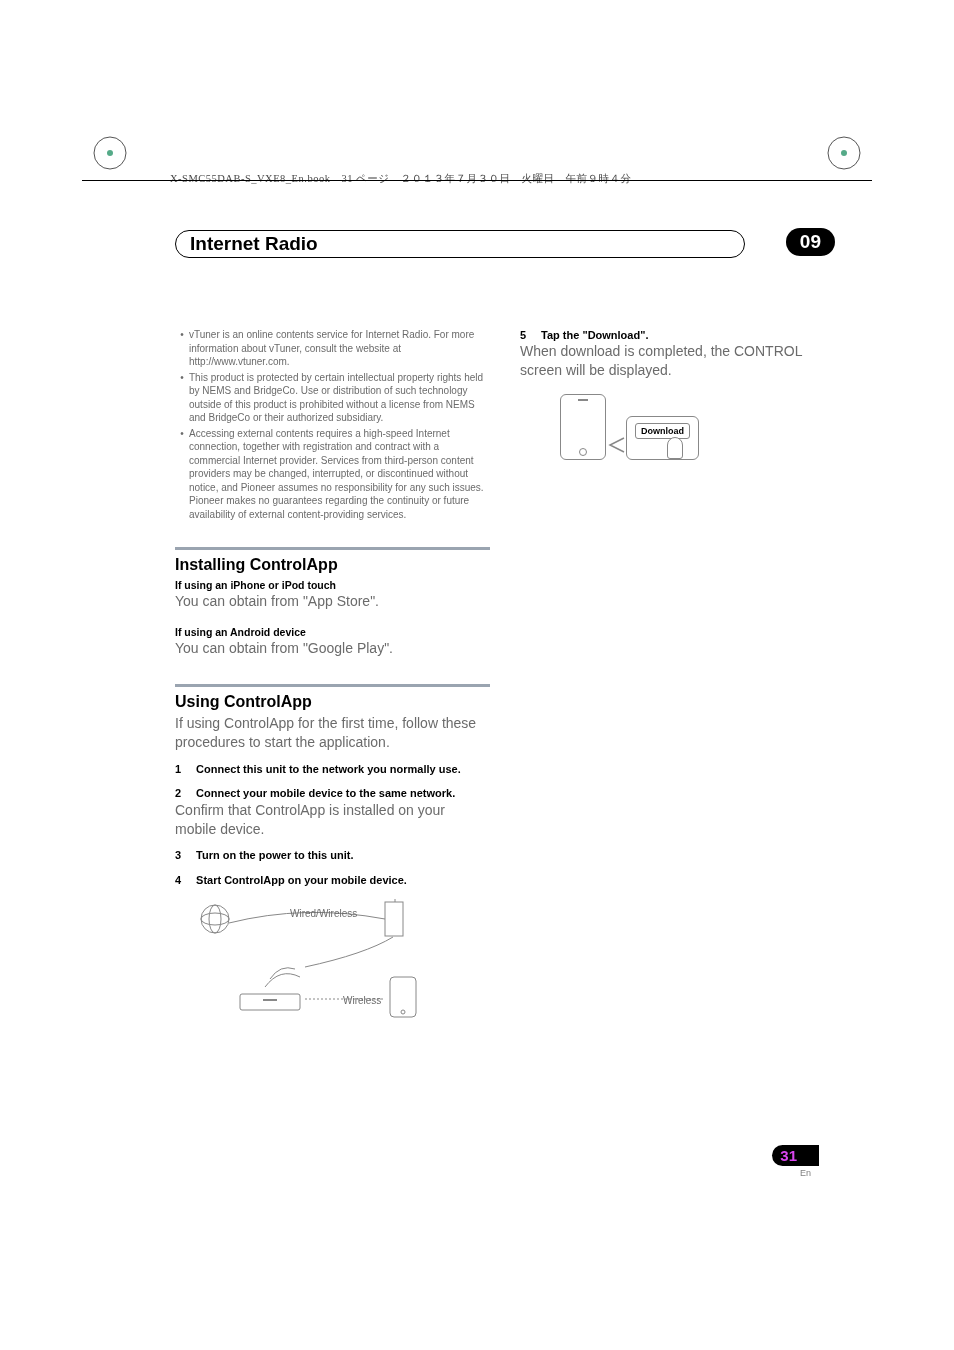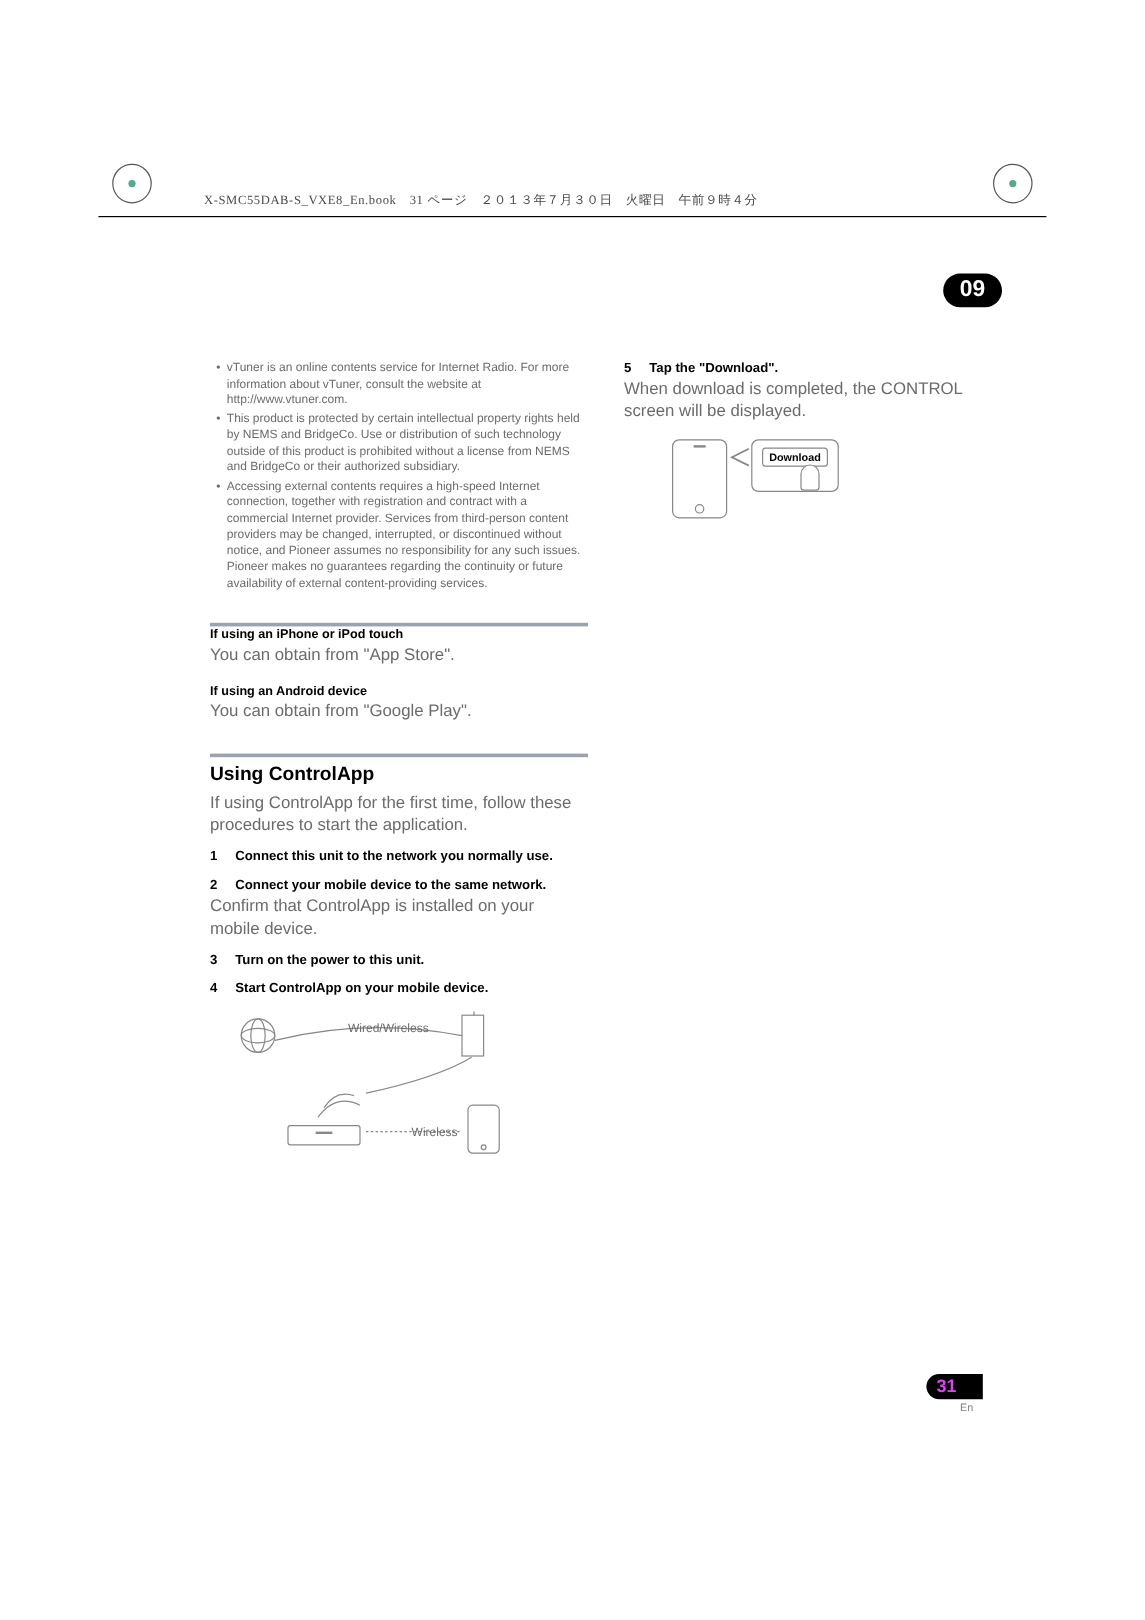--- a/index.html
+++ b/index.html
@@ -139,21 +139,21 @@
   
   .reg-mark {
     position: absolute;
     width: 36px;
     height: 36px;
   }
   .reg-mark svg { width: 100%; height: 100%; }
   .print-header {
     position: absolute;
     left: 170px;
-    top: 160px;
+    top: 172px;
     font-size: 10.5px;
     color: #4a4a4a;
     letter-spacing: 0.5px;
     font-family: "MS Mincho", serif;
   }
   .print-line {
     position: absolute;
     left: 82px;
     top: 180px;
     width: 790px;
@@ -202,40 +202,42 @@
 <div class="reg-mark" style="right:92px; top:135px;">
   <svg viewBox="0 0 36 36">
       <circle cx="18" cy="18" r="16" fill="none" stroke="#555" stroke-width="1"></circle>
       <circle cx="18" cy="18" r="3" fill="#5a8"></circle>
     </svg>
 </div>
 
 <div class="page-container">
 
   <div class="header-row">
+    <div class="header-capsule">Internet Radio</div>
     <div class="header-bubble">09</div>
   </div>
 
   <div class="two-col">
 
     <div class="col">
       <div class="bullet-row">
         <div class="bullet-dot">•</div>
         <div class="bullet-text">vTuner is an online contents service for Internet Radio. For more information about vTuner, consult the website at http://www.vtuner.com.</div>
       </div>
       <div class="bullet-row">
         <div class="bullet-dot">•</div>
         <div class="bullet-text">This product is protected by certain intellectual property rights held by NEMS and BridgeCo. Use or distribution of such technology outside of this product is prohibited without a license from NEMS and BridgeCo or their authorized subsidiary.</div>
       </div>
       <div class="bullet-row">
         <div class="bullet-dot">•</div>
         <div class="bullet-text">Accessing external contents requires a high-speed Internet connection, together with registration and contract with a commercial Internet provider. Services from third-person content providers may be changed, interrupted, or discontinued without notice, and Pioneer assumes no responsibility for any such issues. Pioneer makes no guarantees regarding the continuity or future availability of external content-providing services.</div>
       </div>
 
       <div class="section-divider"></div>
+      <div class="section-heading">Installing ControlApp</div>
       <div class="bold-sub">If using an iPhone or iPod touch</div>
       <div class="body-text">You can obtain from "App Store".</div>
       <div class="bold-sub" style="margin-top:14px;">If using an Android device</div>
       <div class="body-text">You can obtain from "Google Play".</div>
 
       <div class="section-divider"></div>
       <div class="section-heading">Using ControlApp</div>
       <div class="body-text">If using ControlApp for the first time, follow these procedures to start the application.</div>
 
       <div class="step-row">
@@ -289,21 +291,21 @@
       </div>
     </div>
 
     <div class="col">
       <div class="step-row" style="margin-top:0;">
         <span class="step-num">5</span>
         <span>Tap the "Download".</span>
       </div>
       <div class="body-text">When download is completed, the CONTROL screen will be displayed.</div>
 
-      <div style="margin-top:14px; display:flex; align-items:flex-start; padding-left:40px;">
+      <div style="margin-top:14px; display:flex; align-items:flex-end; padding-left:40px;">
         <div class="mock-phone"></div>
         <svg width="20" height="30">
           <path d="M 18 8 L 4 15 L 18 22" fill="none" stroke="#888" stroke-width="1.5"></path>
         </svg>
         <div class="dl-box">
           <div class="dl-btn">Download</div>
           <div class="dl-hand"></div>
         </div>
       </div>
     </div>

